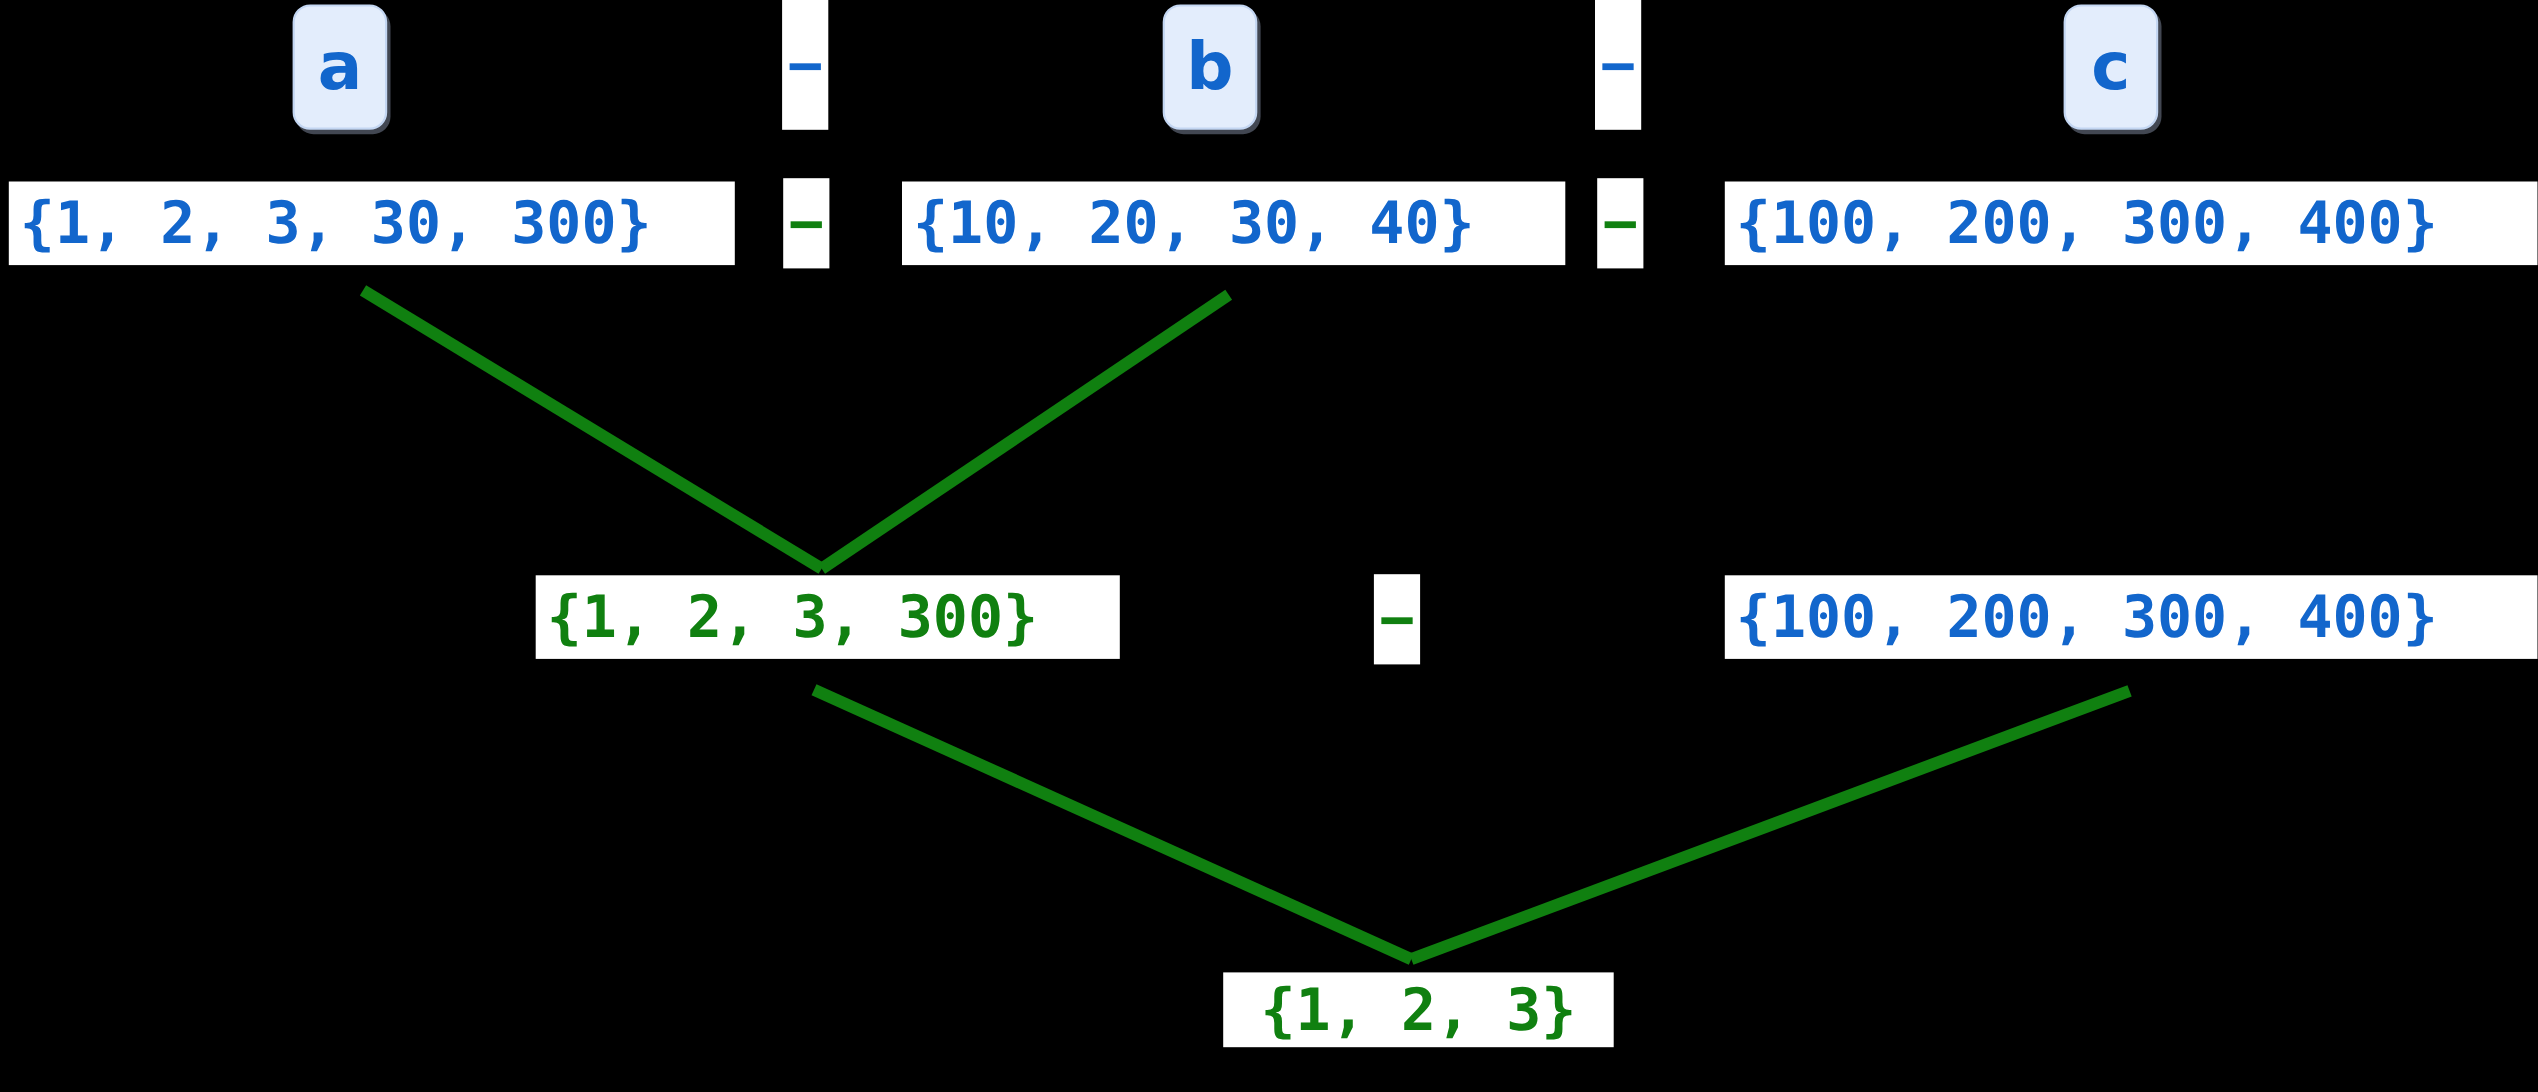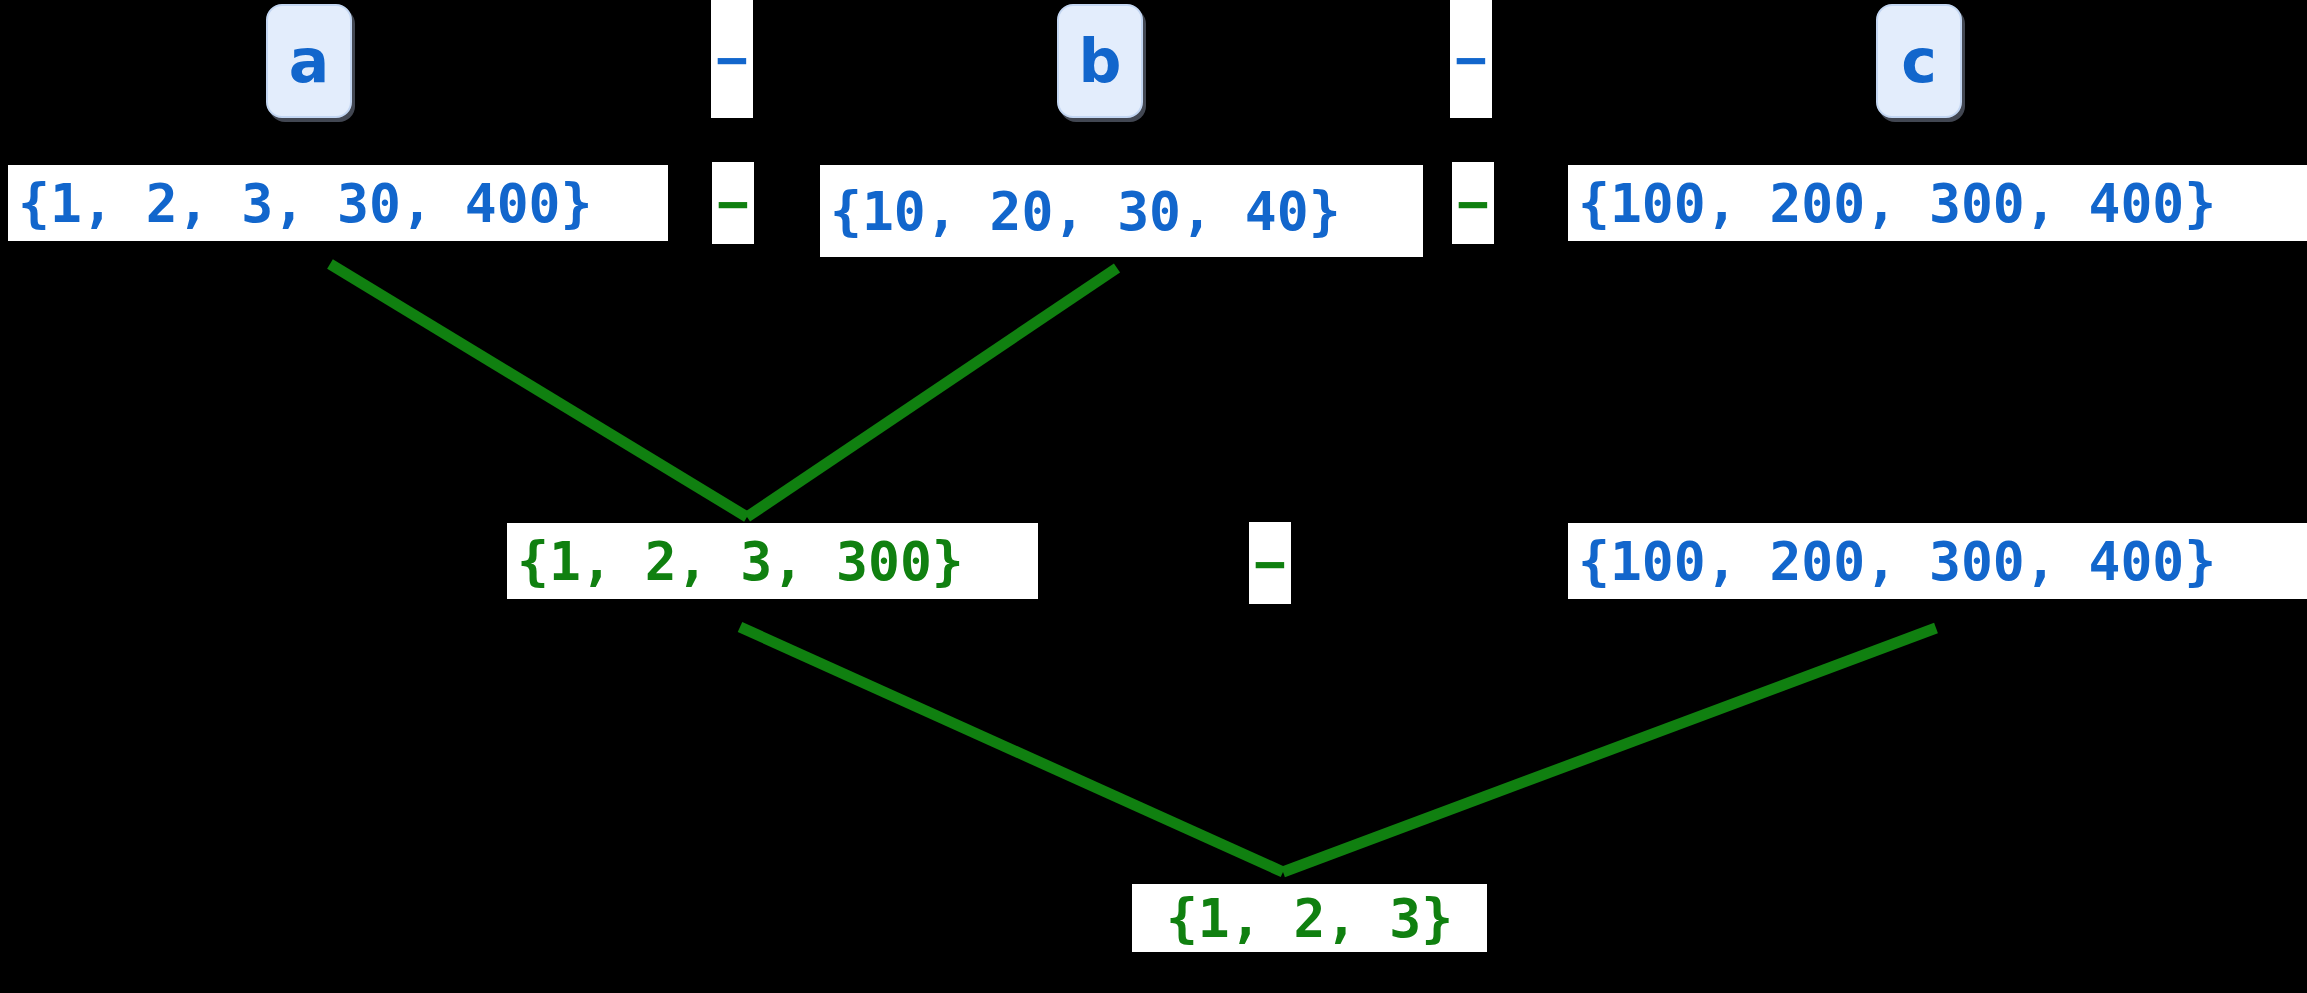--- a/index.html
+++ b/index.html
@@ -51,21 +51,21 @@
     display: flex;
     align-items: center;
     white-space: pre;
     font-size: 53px;
     font-weight: bold;
     line-height: 1;
     letter-spacing: 0px;
     font-family: "DejaVu Sans Mono", "Liberation Mono", monospace;
   }
   .vbox.blue  { color: #1266cc; }
-  .vbox.green { color: #108010; margin-left: 20px; }
+  .vbox.green { color: #108010; }
   .vbox.pad   { padding: 0 10px; }
   
   .opbox {
     position: absolute;
     z-index: 3;
     background: #ffffff;
     display: flex;
     align-items: center;
     justify-content: center;
     font-size: 53px;
@@ -106,28 +106,28 @@
 
   <div class="opbox blue" style="left:1450px; top:0px; width:42px; height:118px;">
     <span>−</span>
   </div>
 
   <div class="badge" style="left:1876px; top:4px; width:82px; height:110px;">
     <span>c</span>
   </div>
 
   <div class="vbox blue pad" style="left:8px; top:165px; width:640px; height:76px;">
-    <span>{1, 2, 3, 30, 400}</span>
+    <span>{1, 2, 3, 30, 300}</span>
   </div>
 
   <div class="opbox green" style="left:712px; top:162px; width:42px; height:82px;">
     <span>−</span>
   </div>
 
-  <div class="vbox blue pad" style="left:820px; top:165px; width:583px; height:92px;">
+  <div class="vbox blue pad" style="left:820px; top:165px; width:583px; height:76px;">
     <span>{10, 20, 30, 40}</span>
   </div>
 
   <div class="opbox green" style="left:1452px; top:162px; width:42px; height:82px;">
     <span>−</span>
   </div>
 
   <div class="vbox blue pad" style="left:1568px; top:165px; width:739px; height:76px;">
     <span>{100, 200, 300, 400}</span>
   </div>

